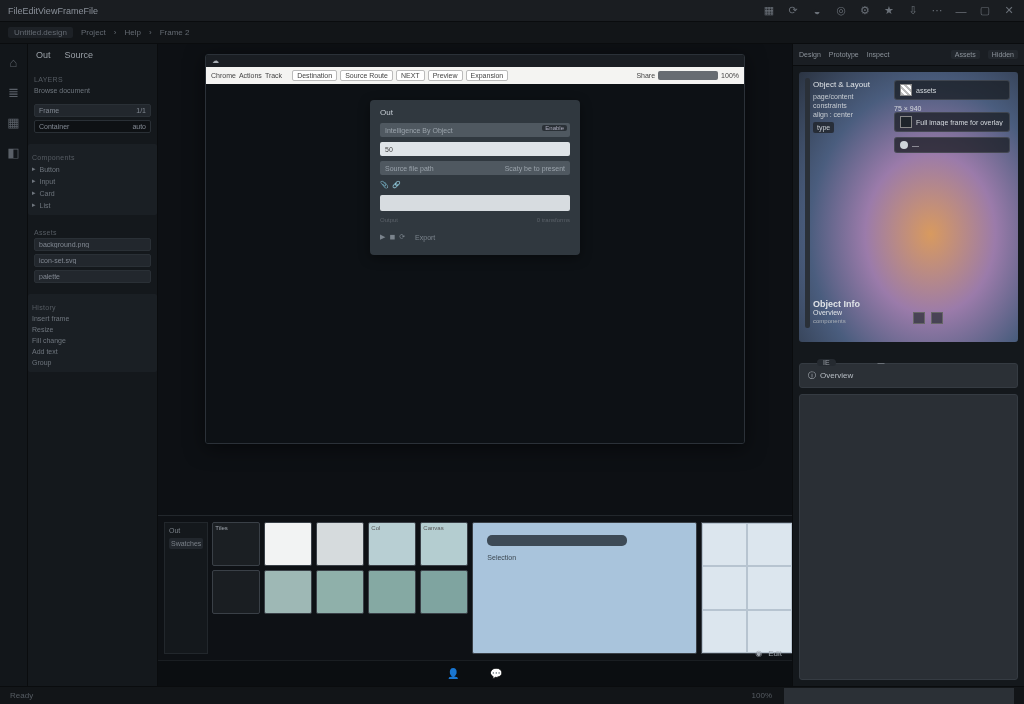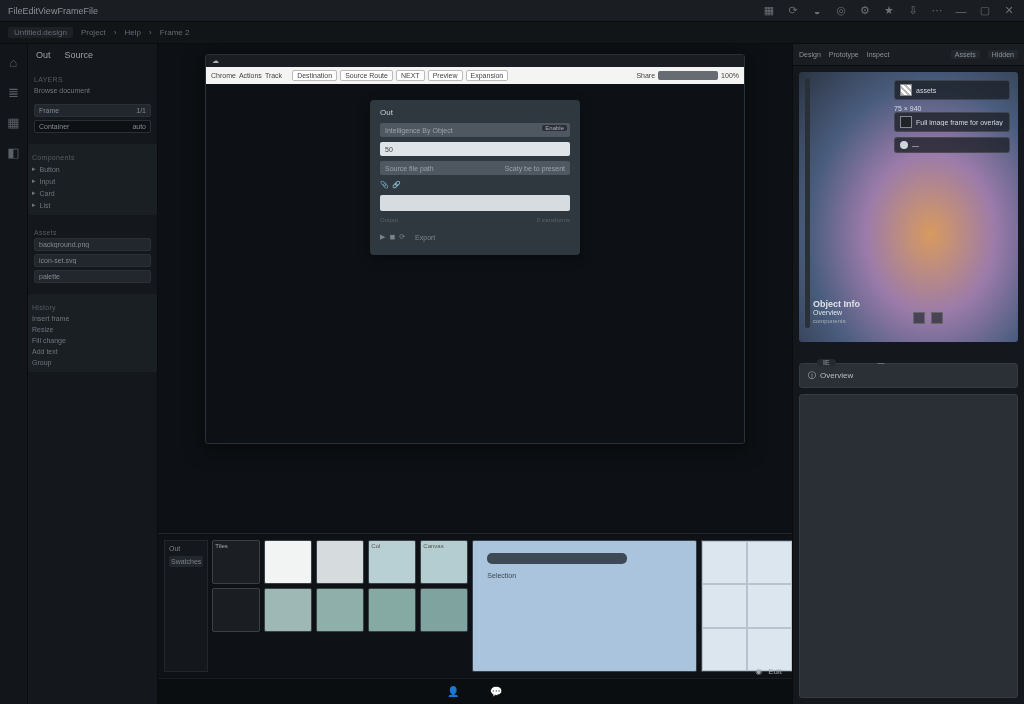--- a/index.html
+++ b/index.html
@@ -330,20 +330,27 @@
       <div class="insp-top">
         <span>Design</span>
         <span>Prototype</span>
         <span>Inspect</span>
         <div style="flex:1"></div>
         <span style="background:#22272d;padding:1px 4px;border-radius:2px">Assets</span>
         <span style="background:#22272d;padding:1px 4px;border-radius:2px">Hidden</span>
       </div>
 
       <div class="insp-preview">
+        <div class="insp-overlay">
+          <div class="h">Object &amp; Layout</div>
+          <div class="row">page/content</div>
+          <div class="row">constraints</div>
+          <div class="row">align : center</div>
+          <div class="pill">type</div>
+        </div>
         <div class="insp-right">
           <div class="chip">
             <span class="swatch-sm checker"></span>
             <span>assets</span>
           </div>
           <div class="row">75 × 940</div>
           <div class="chip">
             <span class="swatch-sm"></span>
             <span class="ellipsis">Full image frame for overlay</span>
           </div>
@@ -369,14 +376,20 @@
         <div class="ov-title">
           <span>ⓘ</span>
           <span>Overview</span>
         </div>
       </div>
       <div class="insp-textarea"></div>
     </div>
 
   </div>
 
+  <div class="statusbar">
+    <span>Ready</span>
+    <div class="spacer"></div>
+    <span>100%</span>
+    <div class="st-right"></div>
+  </div>
 
 </div>
 
 </body></html>

